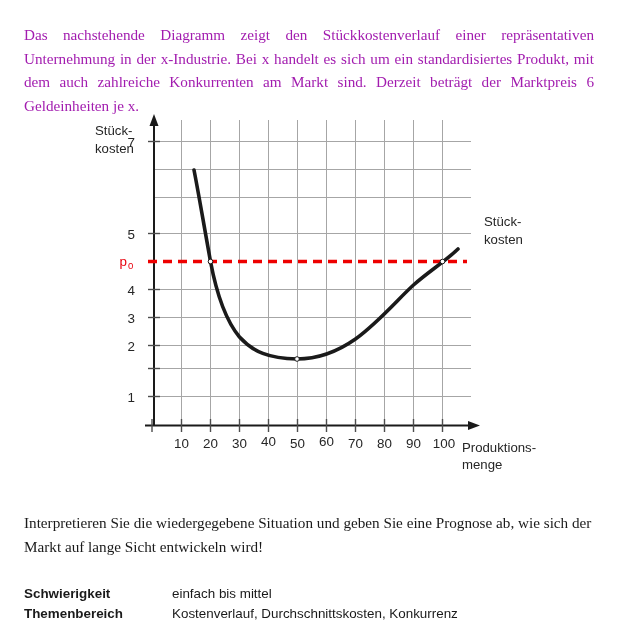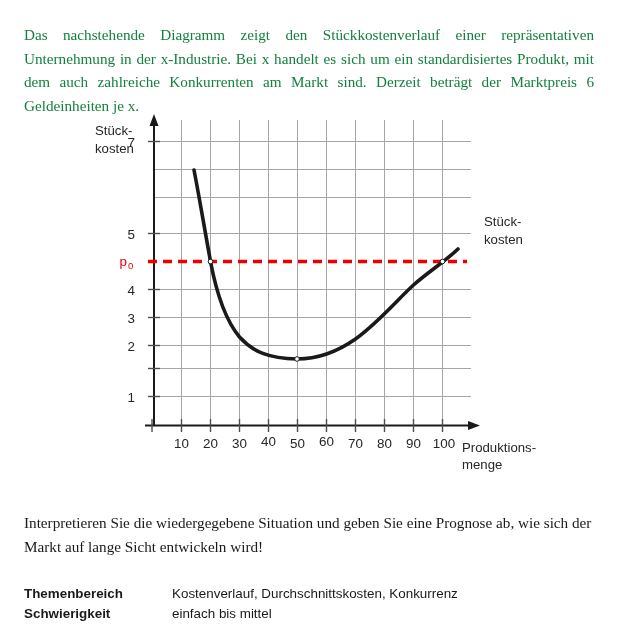--- a/index.html
+++ b/index.html
@@ -22,21 +22,21 @@
   }
   .intro-text {
     position: absolute;
     left: 24px;
     top: 8px;
     width: 570px;
     font-family: "Liberation Serif", serif;
     font-size: 15.2px;
     line-height: 23.5px;
     text-align: justify;
-    color: #15803d;
+    color: #a21caf;
   }
   .question-text {
     position: absolute;
     left: 24px;
     top: 496px;
     width: 572px;
     font-family: "Liberation Serif", serif;
     font-size: 15.2px;
     line-height: 23.5px;
     color: #1a1a1a;
@@ -213,22 +213,22 @@
       <text class="tick-label" x="406.5" y="340" text-anchor="middle">90</text>
       <text class="tick-label" x="437" y="340" text-anchor="middle">100</text>
 
     </svg>
   </div>
 
   <p class="question-text">Interpretieren Sie die wiedergegebene Situation und geben Sie eine Prognose ab, wie sich der Markt auf lange Sicht entwickeln wird!</p>
 
   <div class="meta-block">
     <div class="meta-row">
+      <span class="meta-label">Schwierigkeit</span>
+      <span class="meta-value">einfach bis mittel</span>
+    </div>
+    <div class="meta-row">
       <span class="meta-label">Themenbereich</span>
       <span class="meta-value">Kostenverlauf, Durchschnittskosten, Konkurrenz</span>
     </div>
-    <div class="meta-row">
-      <span class="meta-label">Schwierigkeit</span>
-      <span class="meta-value">einfach bis mittel</span>
-    </div>
   </div>
 
 </div>
 
 </body></html>

